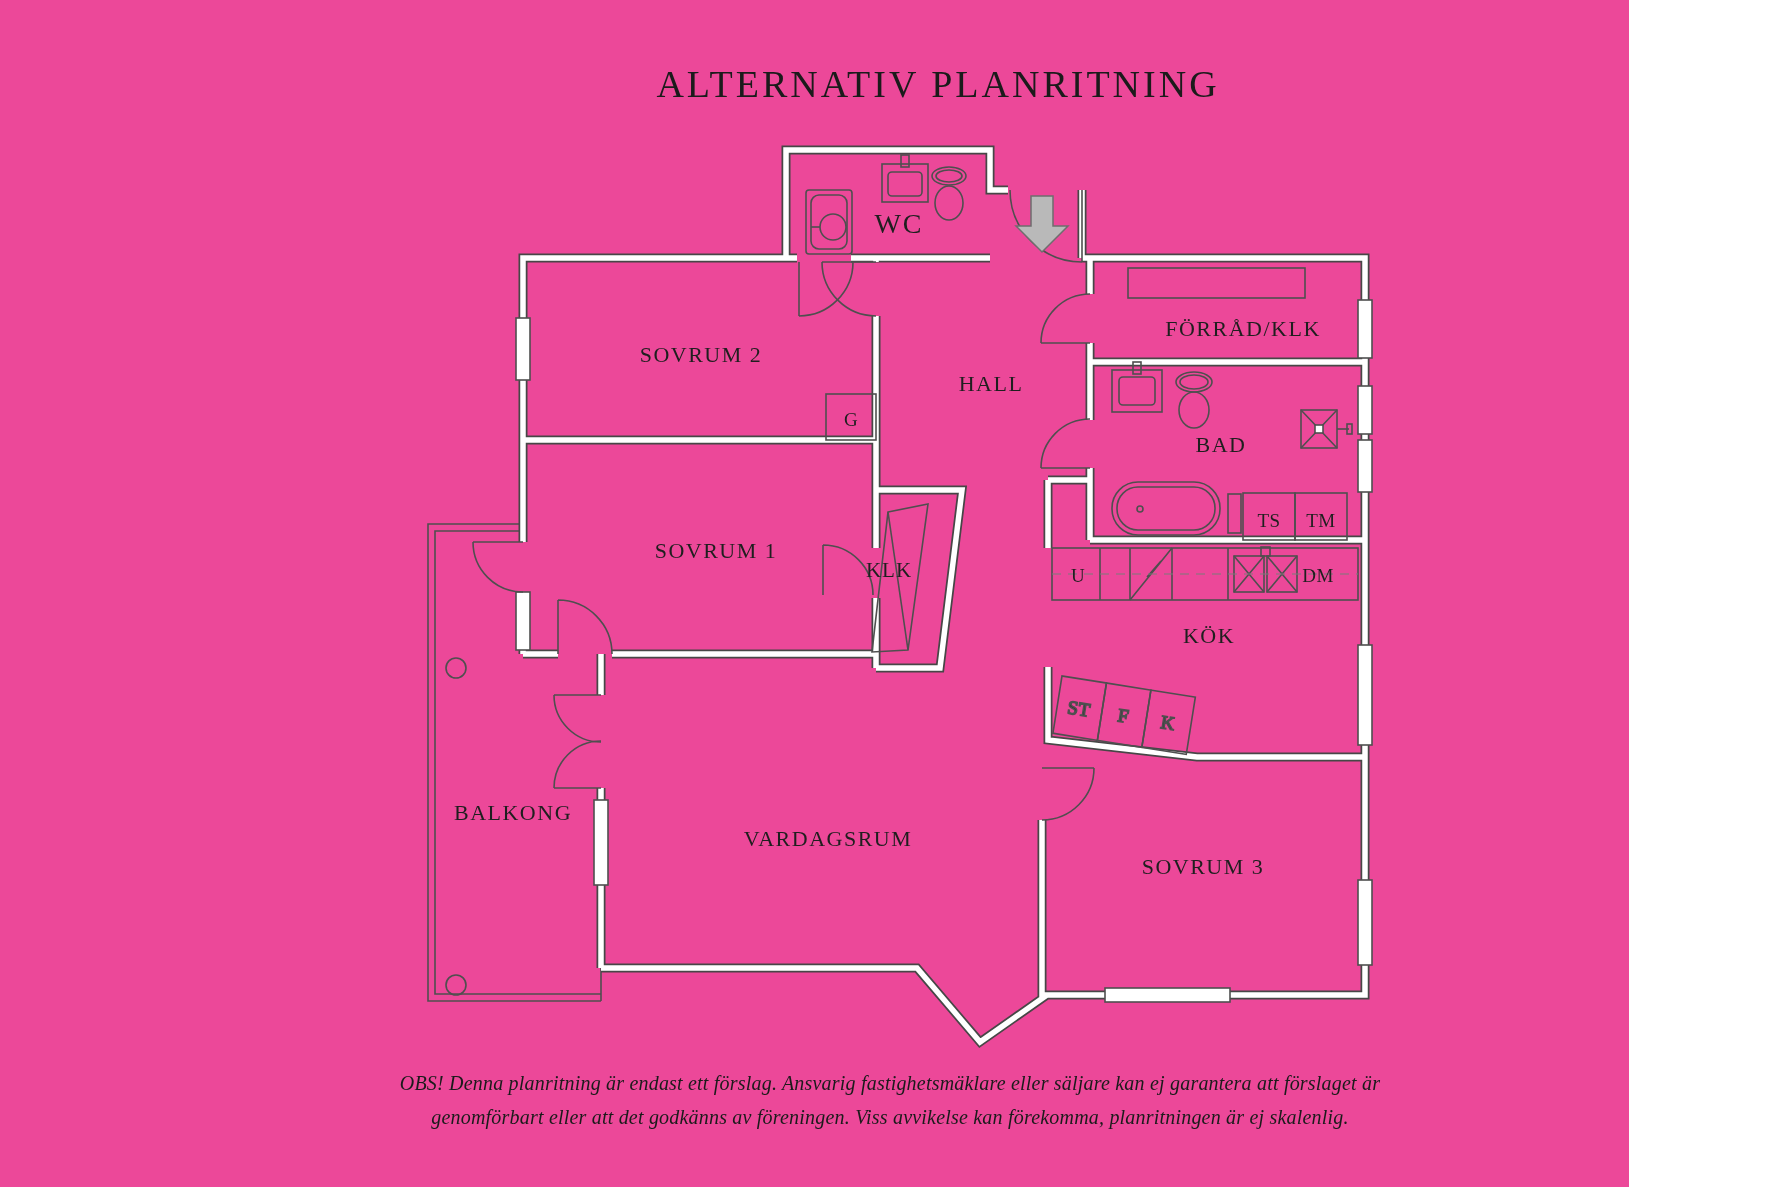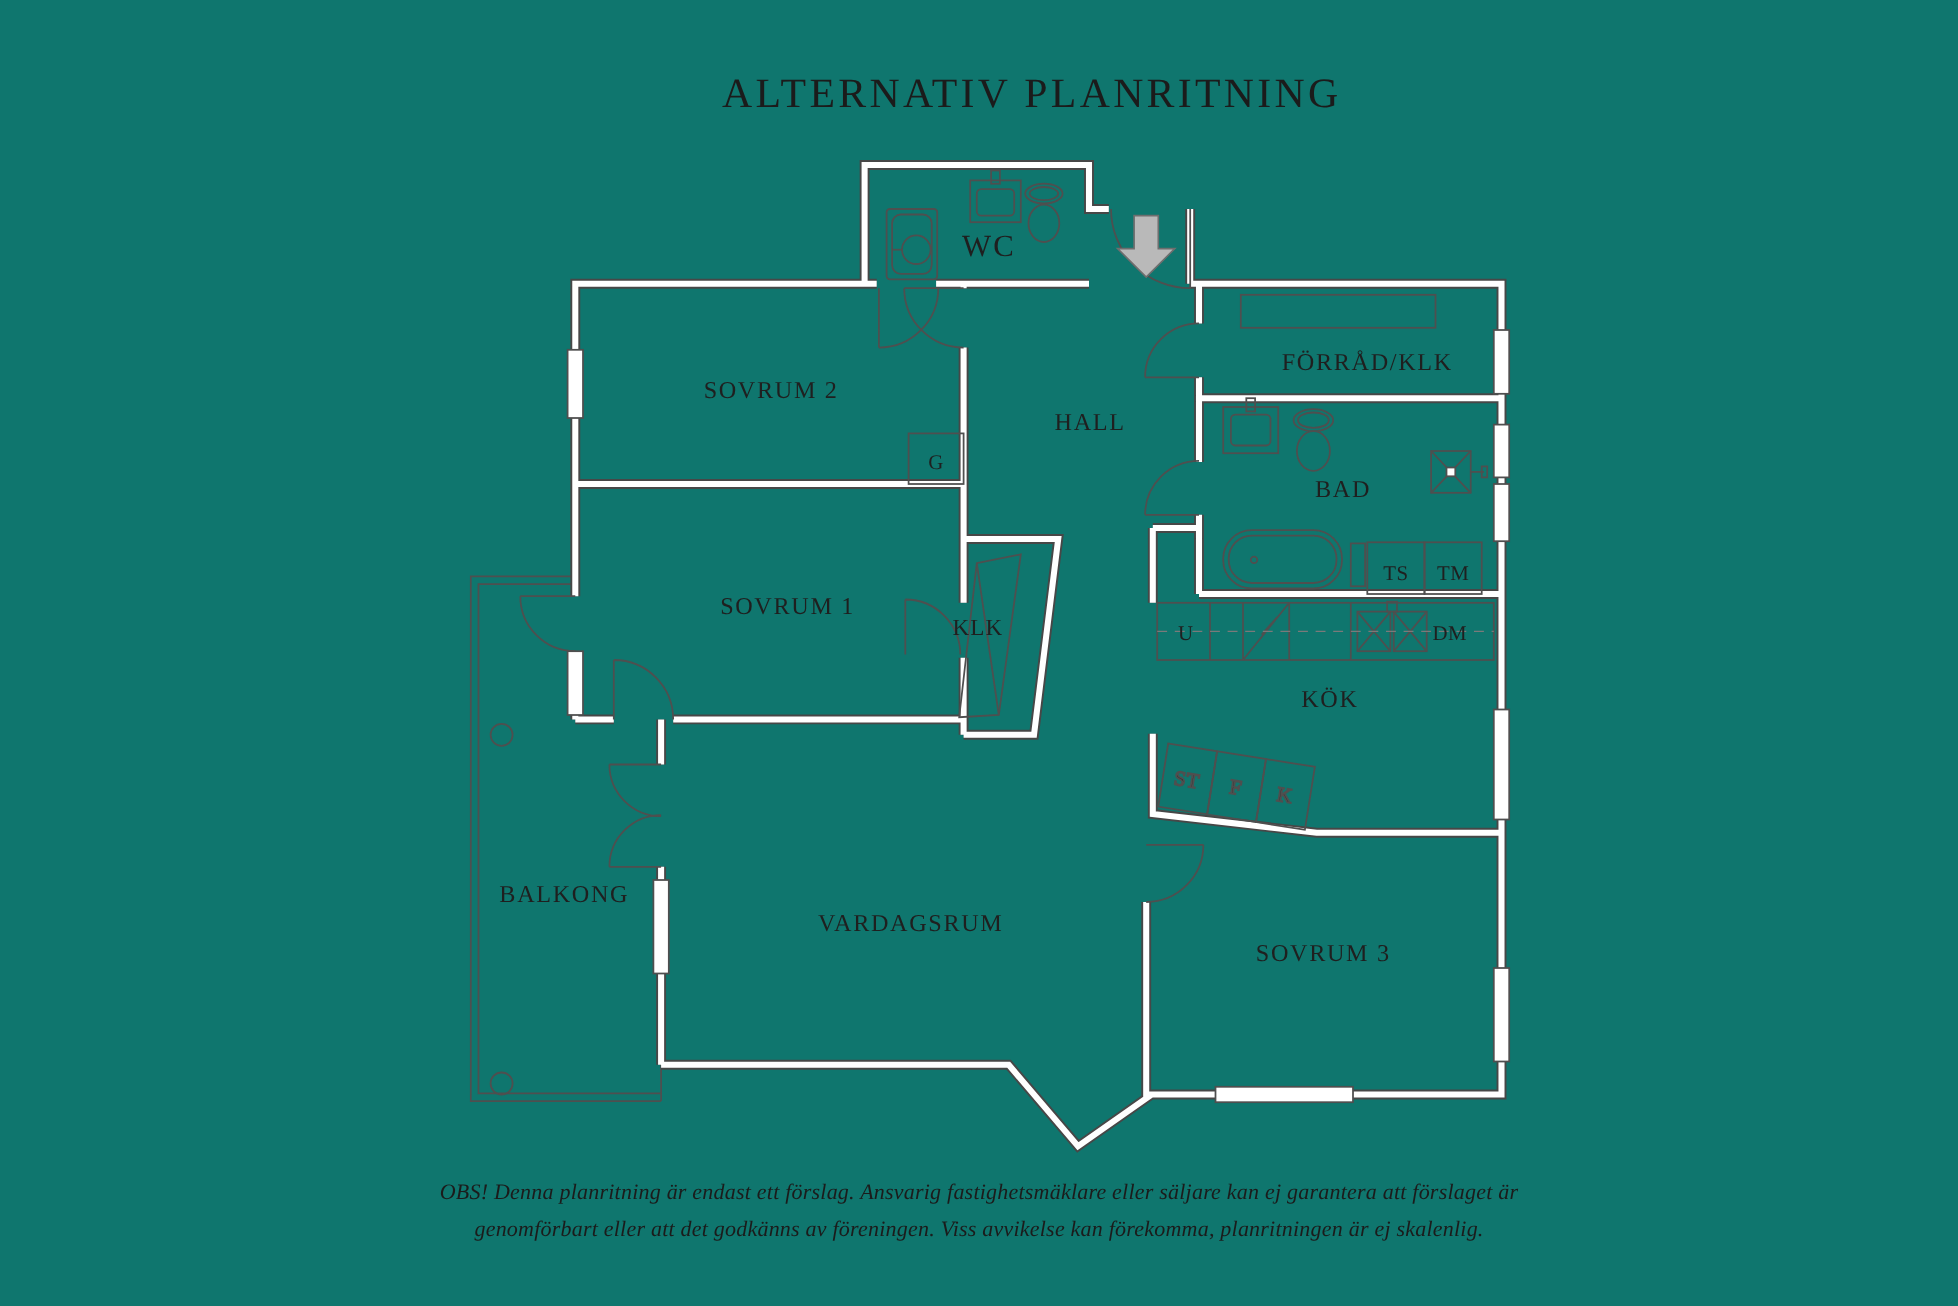--- a/index.html
+++ b/index.html
@@ -1,16 +1,16 @@
 <!DOCTYPE html>
 <html><head>
 <meta charset="utf-8">
 <style>
   html,body{margin:0;padding:0;background:#fff;}
-  .page{position:relative;width:1780px;height:1187px;background:#0f766e;overflow:hidden;}
+  .page{position:relative;width:1629px;height:1187px;background:#ec4899;overflow:hidden;}
   svg{display:block;}
   svg text{font-family:"Liberation Serif","DejaVu Serif",serif;fill:#1f1f1f;}
   .room{font-size:22px;letter-spacing:1.5px;}
   .small{font-size:19px;letter-spacing:0.5px;}
   .wc{font-size:28px;letter-spacing:2px;}
   .klk{font-size:21px;letter-spacing:1px;}
   .title{font-size:38px;letter-spacing:3px;fill:#1b1b1b;}
   .disc{font-size:20px;font-style:italic;letter-spacing:0.2px;fill:#1b1b1b;}
   .wg{fill:none;stroke:#474747;stroke-width:9;}
   .ww{fill:none;stroke:#ffffff;stroke-width:5.5;}

